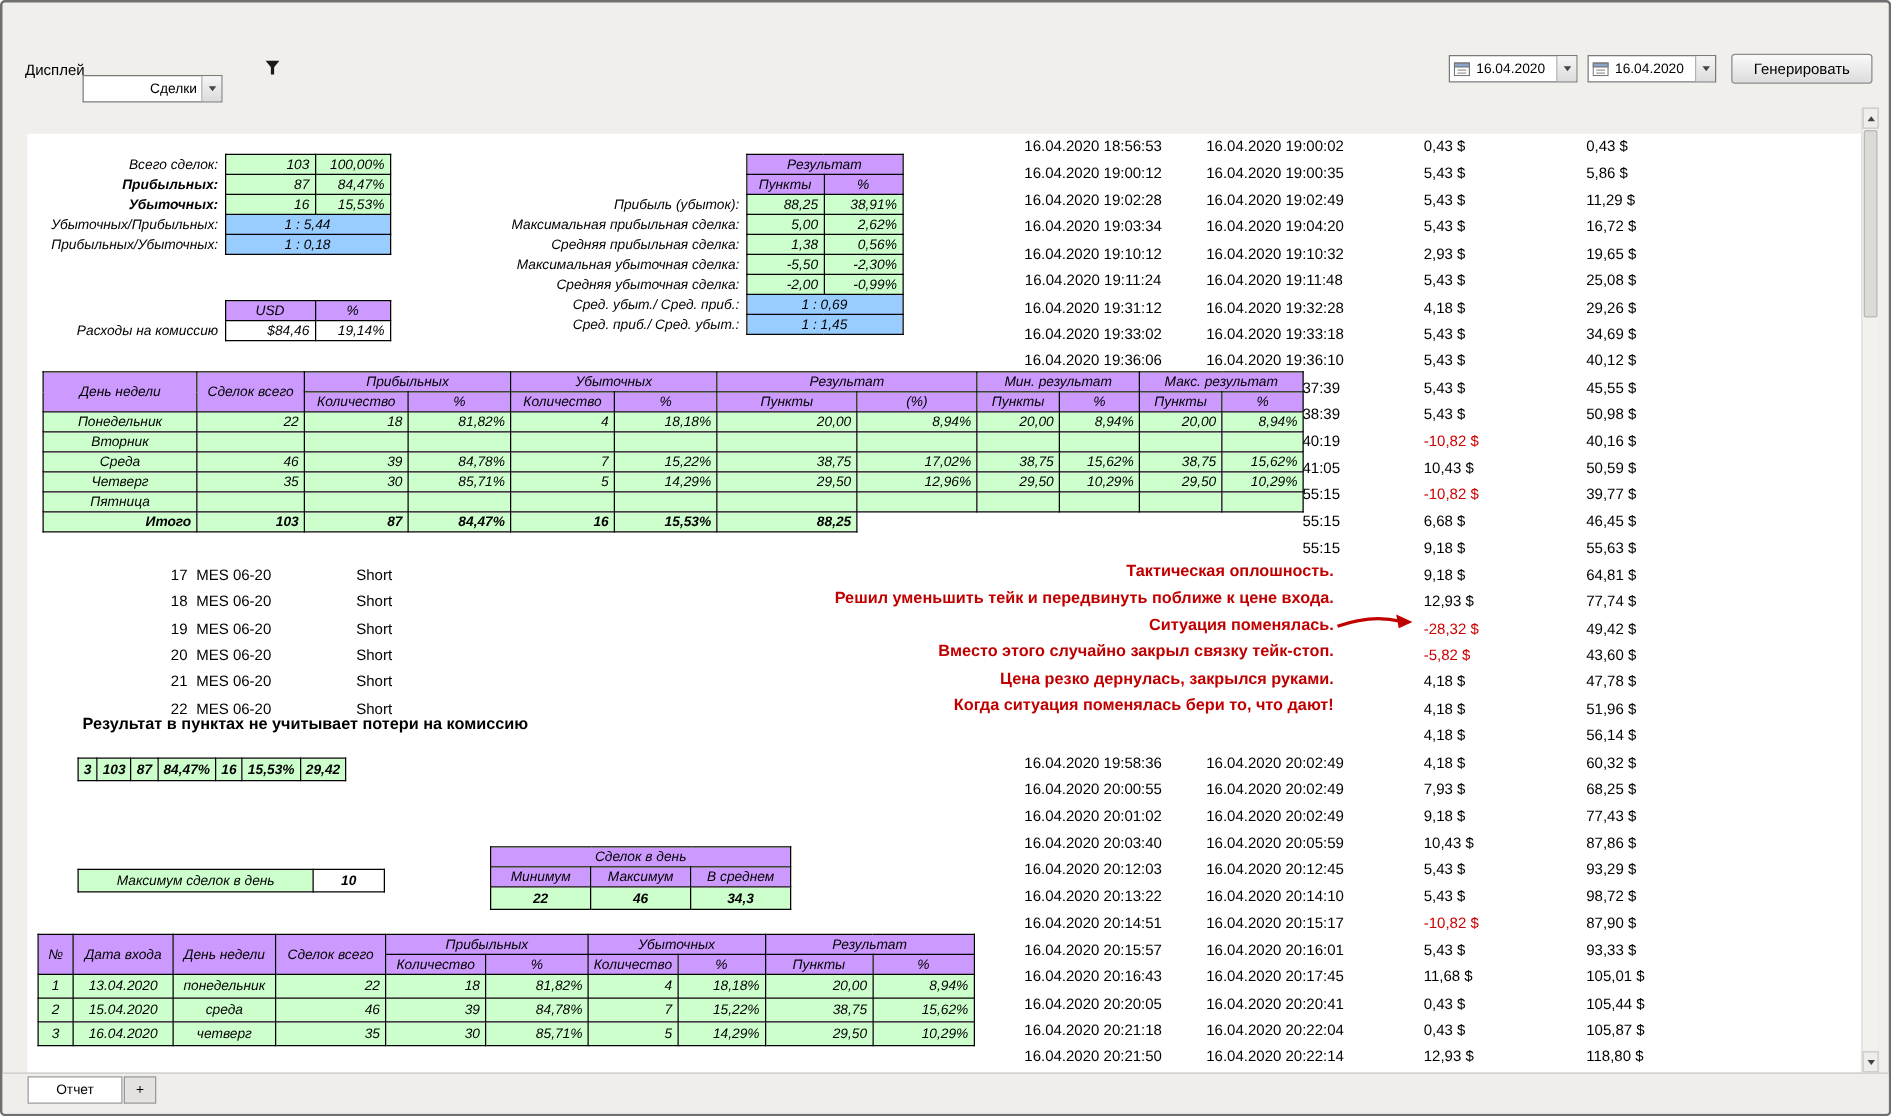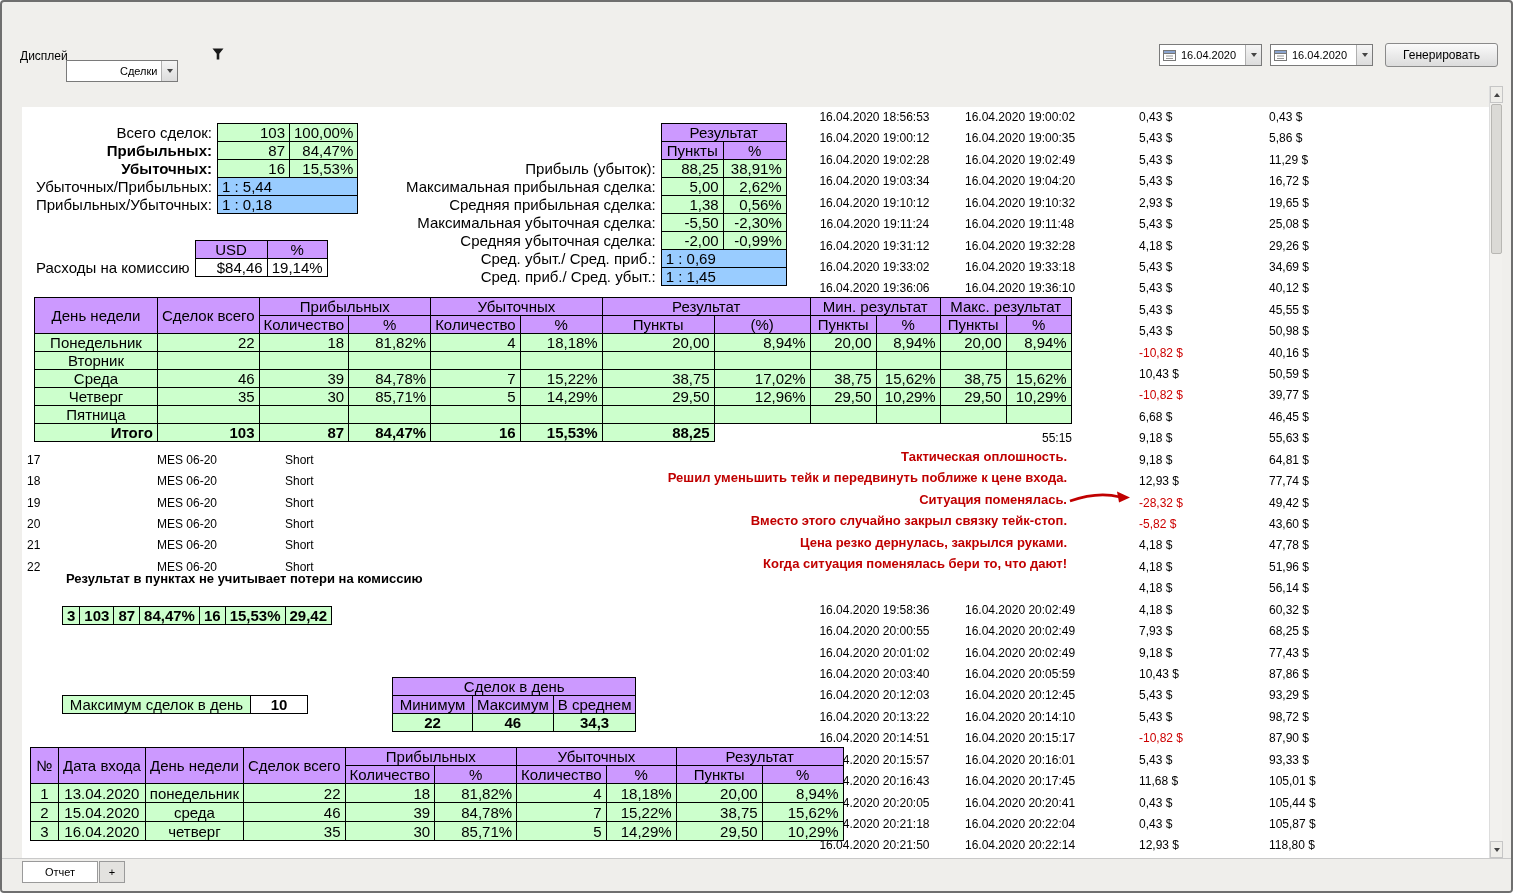--- a/index.html
+++ b/index.html
@@ -26,38 +26,38 @@
   #date-from{left:1157px;top:10px;width:103px;}
   #date-to{left:1268px;top:10px;width:103px;}
   .cal{padding-left:3px;display:flex;align-items:center;}
   #generate-btn{position:absolute;left:1383px;top:9px;width:113px;height:24px;background:linear-gradient(#fafafa,#dcdcdc);border:1px solid #8a8a8a;border-radius:3px;font-size:12px;font-family:"Liberation Sans",sans-serif;color:#000;}
   
   .grid-header{position:absolute;left:20px;top:84px;display:flex;height:21px;}
   .gh-cell{height:21px;border-top:1px solid #b5b5b5;border-right:1px solid #b5b5b5;border-bottom:1px solid #9d9d9d;background:linear-gradient(#ffffff,#e9e9e9);font-size:11px;padding:4px 0 0 5px;color:#111;white-space:nowrap;overflow:hidden;}
   .grid-body{position:absolute;left:20px;top:105px;width:1467px;height:751px;background:#fff;overflow:hidden;}
   .trow{display:flex;height:21.43px;}
   .tc{font-size:12px;line-height:21.43px;white-space:nowrap;color:#000;}
-  .tc.c0{padding-left:5px;} .tc.c1{padding-left:7px;} .tc.c2{padding-left:6px;}
+  .tc.c0{padding-left:5px;text-align:right;} .tc.c1{padding-left:7px;} .tc.c2{padding-left:6px;}
   .tc.c6{text-align:center;}
   .tc.c7{padding-left:11px;} .tc.c7.partial{padding-left:88px;}
   .tc.c8{padding-left:9px;} .tc.c9{padding-left:9px;}
   .tc.neg{color:var(--neg,#cc0000);}
   
   .vscroll{position:absolute;left:1487px;top:84px;width:13px;height:772px;background:#f2f1ee;border-left:1px solid #ddd;}
   .sb-btn{position:absolute;left:0;width:13px;height:17px;background:#efeeea;border:1px solid #c6c6c6;display:flex;align-items:center;justify-content:center;}
   #sb-up{top:0;} #sb-down{bottom:0;}
   #sb-thumb{position:absolute;left:1px;top:18px;width:11px;height:150px;background:#dbdad6;border:1px solid #b8b7b3;border-radius:2px;}
   
-  table.xl{position:absolute;border-collapse:collapse;font-size:15px;table-layout:fixed;background:transparent;}
+  table.xl{position:absolute;border-collapse:collapse;font-size:11px;table-layout:fixed;background:transparent;font-style:italic;}
   table.xl td{border:1px solid #000;height:16px;padding:0 4px;white-space:nowrap;overflow:hidden;color:#000;}
   table.xl td.lbl{border:none;background:transparent;text-align:right;padding-right:5px;overflow:visible;}
   table.xl td.ghost{border:none;background:transparent;}
   td.hdr{background:var(--purple,#cc99ff);text-align:center;}
   td.g{background:var(--green_bg,#ccffcc);}
-  td.bl{background:var(--blue_bg,#99ccff);text-align:left;}
+  td.bl{background:var(--blue_bg,#99ccff);text-align:center;}
   td.w{background:#fff;}
   td.r{text-align:right;} td.c{text-align:center;}
   .win{color:var(--win,#009900);} .loss{color:var(--loss,#ff6600);}
   .negv{color:var(--red,#ff0000);} .redv{color:var(--red,#ff0000);}
   .bold{font-weight:bold;}
   #t-summary{left:30px;top:121px;}
   #t-commission{left:30px;top:238px;}
   #t-result{left:400px;top:121px;}
   #t-weekday{left:32px;top:295px;}
   #t-days{left:60px;top:604px;}

